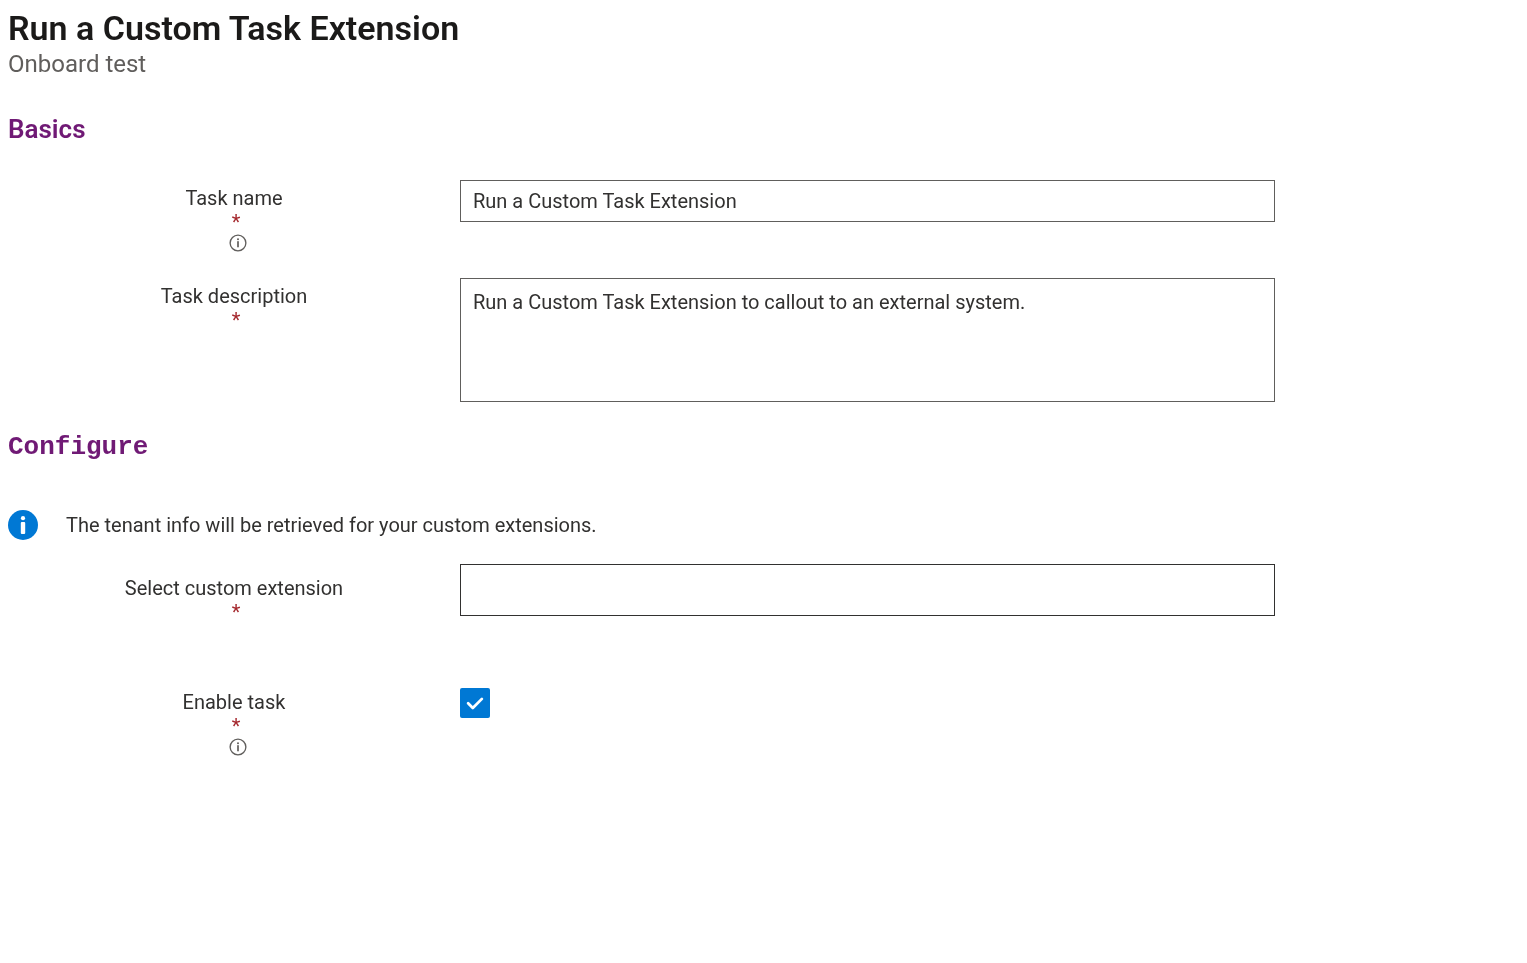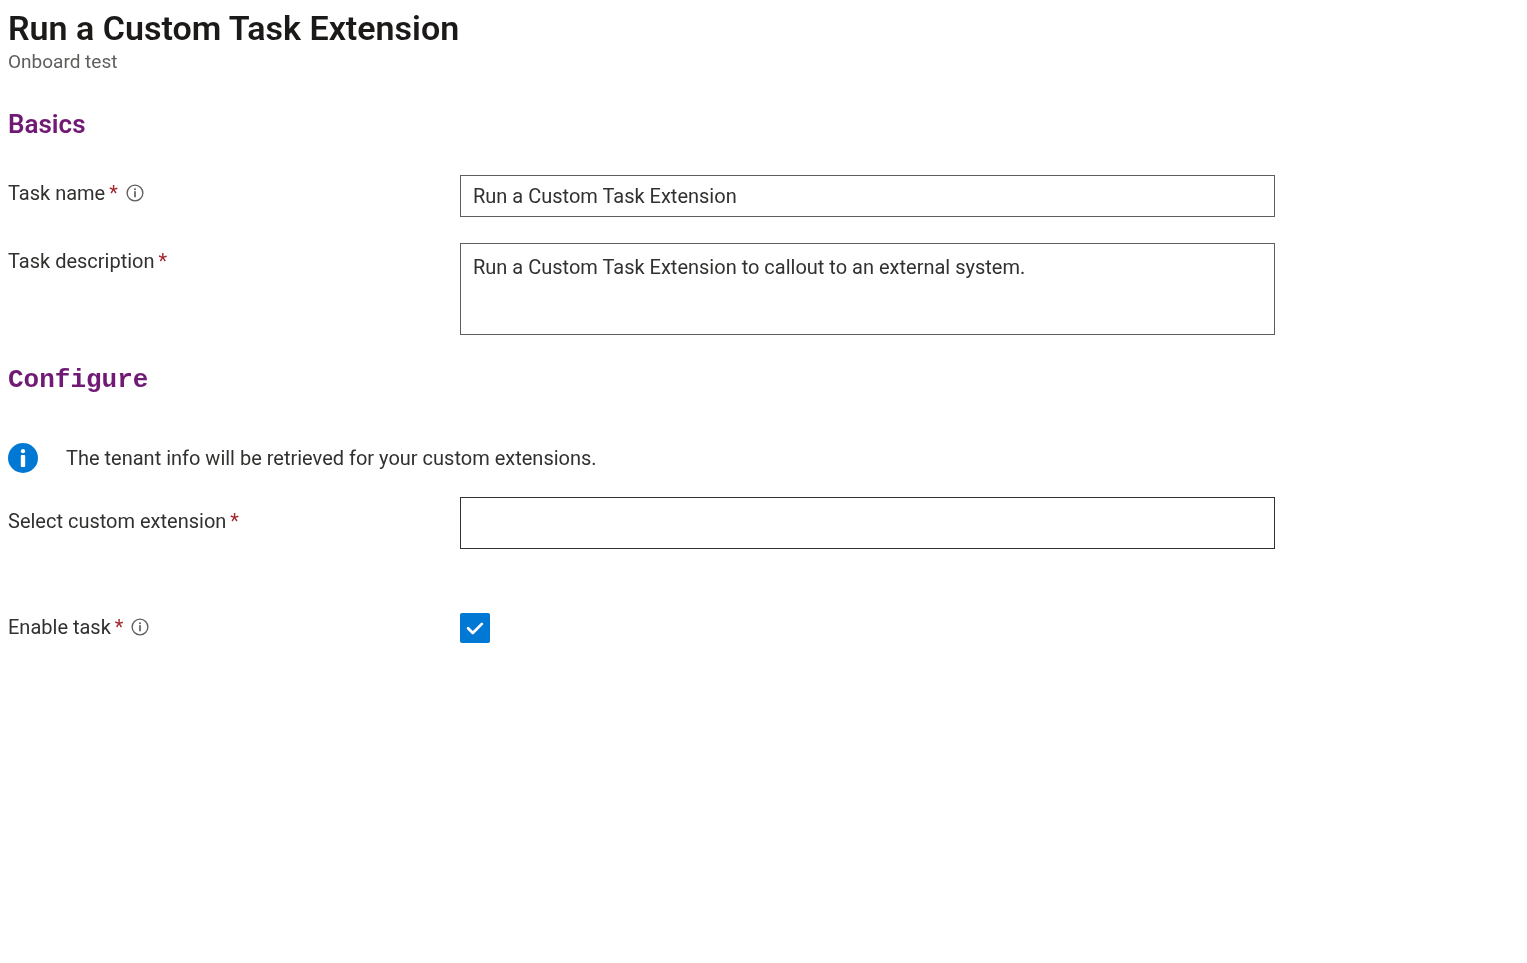--- a/index.html
+++ b/index.html
@@ -14,21 +14,21 @@
       padding: 8px;
       font-size: 16px;
     }
     .page-title {
       font-size: 34px;
       font-weight: 600;
       color: #1b1a19;
       margin-bottom: 2px;
     }
     .subtitle {
-      font-size: 19px;
+      font-size: 24px;
       color: #605e5c;
       margin-bottom: 36px;
     }
     .section-heading {
       font-size: 26px;
       font-weight: 600;
       color: #701a75;
       margin-bottom: 36px;
     }
     .section-heading.configure {
@@ -42,20 +42,21 @@
       margin-bottom: 26px;
     }
     .form-label-col {
       width: 452px;
       flex-shrink: 0;
       display: flex;
       align-items: center;
       padding-top: 6px;
       font-size: 20px;
       color: #323130;
+      flex-direction: column;
     }
     .form-label-col .required {
       color: #a4262c;
       margin-left: 4px;
     }
     .form-label-col .info-icon-wrap {
       margin-left: 8px;
       display: inline-flex;
       align-items: center;
     }
@@ -74,21 +75,21 @@
       padding: 6px 12px;
       font-size: 20px;
       font-family: inherit;
       border: 1px solid #605e5c;
       background: #ffffff;
       color: #323130;
       outline: none;
     }
     textarea.text-area {
       width: 100%;
-      height: 92px;
+      height: 124px;
       padding: 10px 12px;
       font-size: 20px;
       font-family: inherit;
       border: 1px solid #605e5c;
       background: #ffffff;
       color: #323130;
       resize: none;
       outline: none;
       line-height: 1.35;
     }

